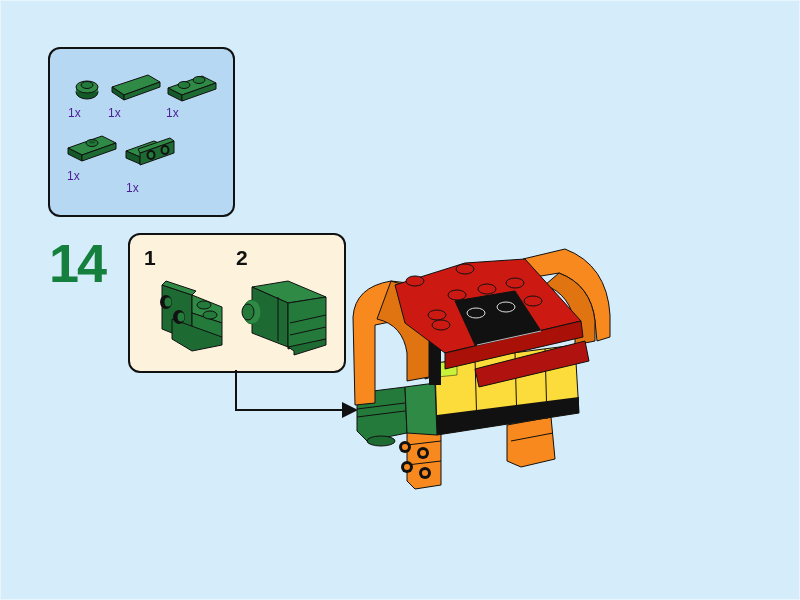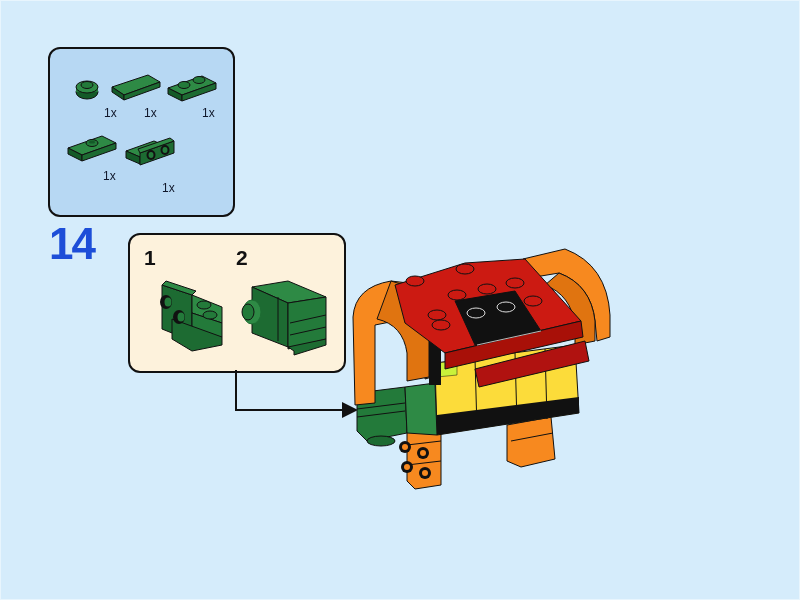--- a/index.html
+++ b/index.html
@@ -7,24 +7,24 @@
       width: 800px; height: 600px; overflow: hidden;
       background: #d5ecfb;
       font-family: "Liberation Sans", sans-serif;
       position: relative;
     }
     .frame { position: absolute; left: 0; top: 0; width: 798px; height: 598px; border: 1px solid #e8f5fd; }
     .parts-panel {
       position: absolute; left: 48px; top: 47px; width: 183px; height: 166px;
       background: #b7d8f3; border: 2px solid #111; border-radius: 12px;
     }
-    .qty { position: absolute; font-size: 12px; color: #0f172a; margin-left: 36px; }
+    .qty { position: absolute; font-size: 12px; color: #4c1d95; }
     .step-number {
-      position: absolute; left: 49px; top: 222px; font-size: 44px; font-weight: bold;
-      color: #1d4ed8; letter-spacing: -2px; line-height: 1;
+      position: absolute; left: 49px; top: 236px; font-size: 54px; font-weight: bold;
+      color: #15803d; letter-spacing: -2px; line-height: 1;
     }
     .sub-panel {
       position: absolute; left: 128px; top: 233px; width: 214px; height: 136px;
       background: #fdf2dc; border: 2px solid #111; border-radius: 12px;
     }
     .substep-num { position: absolute; font-size: 21px; font-weight: bold; color: #111; }
     svg { position: absolute; overflow: visible; }
   </style>
 </head>
 <body>

